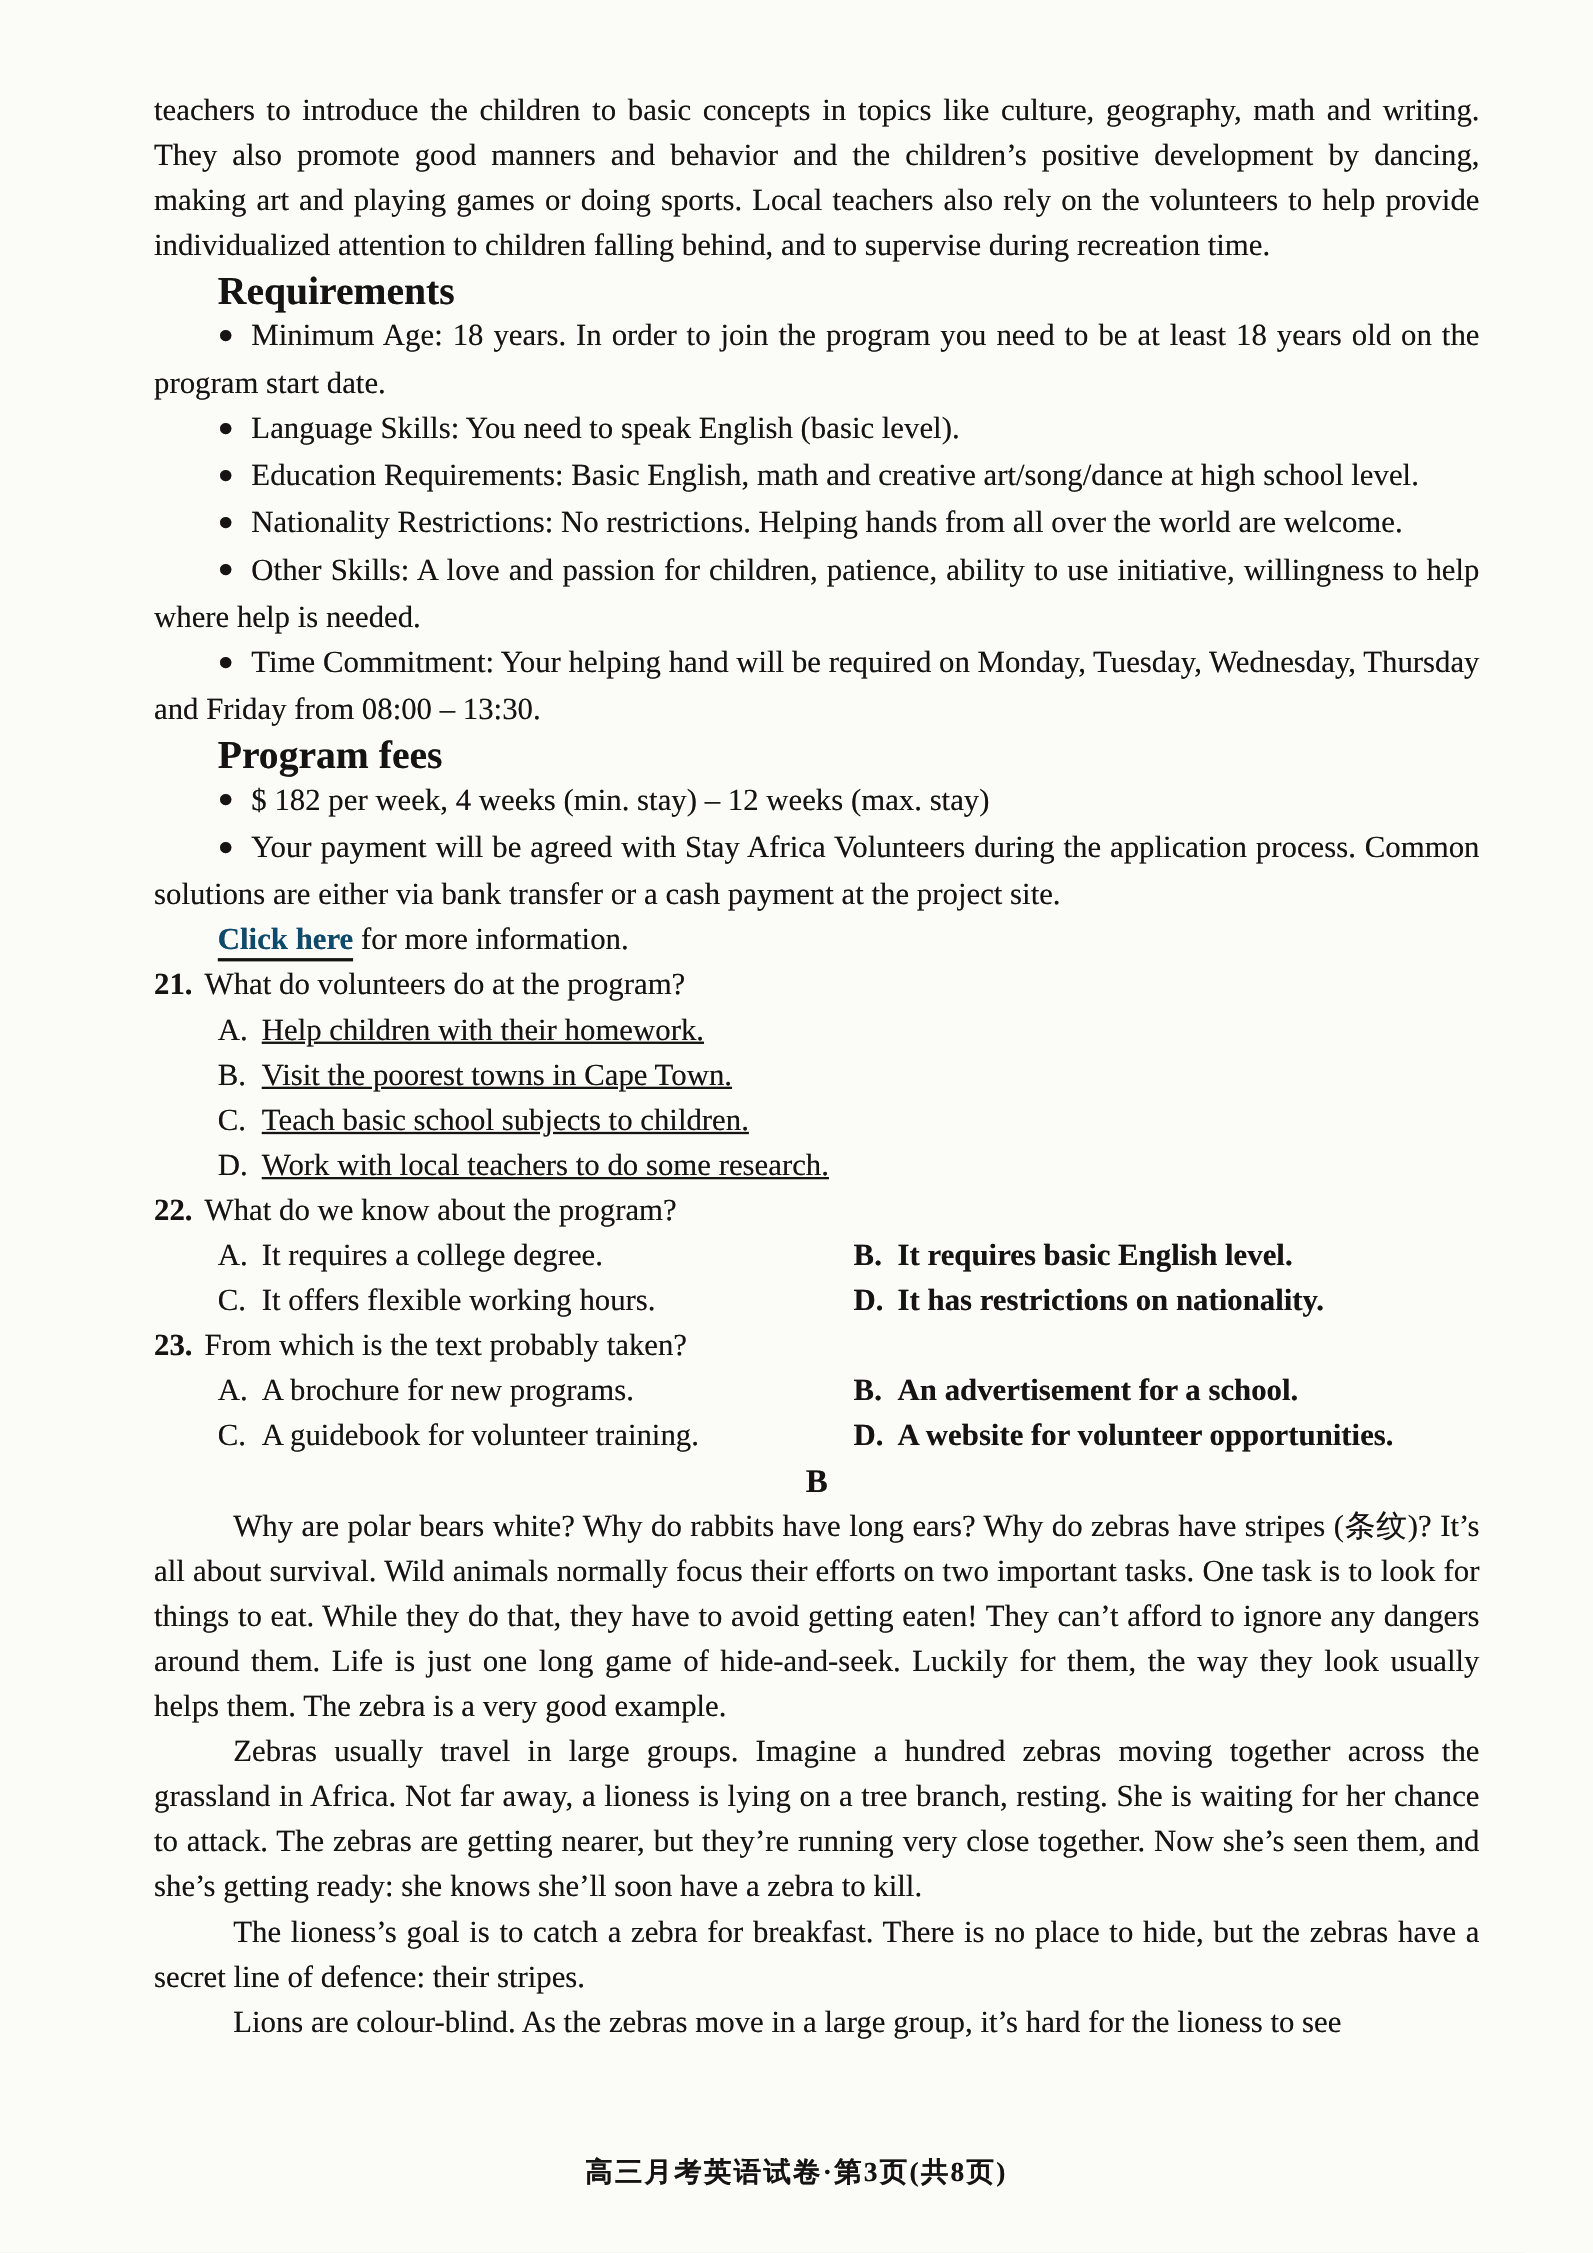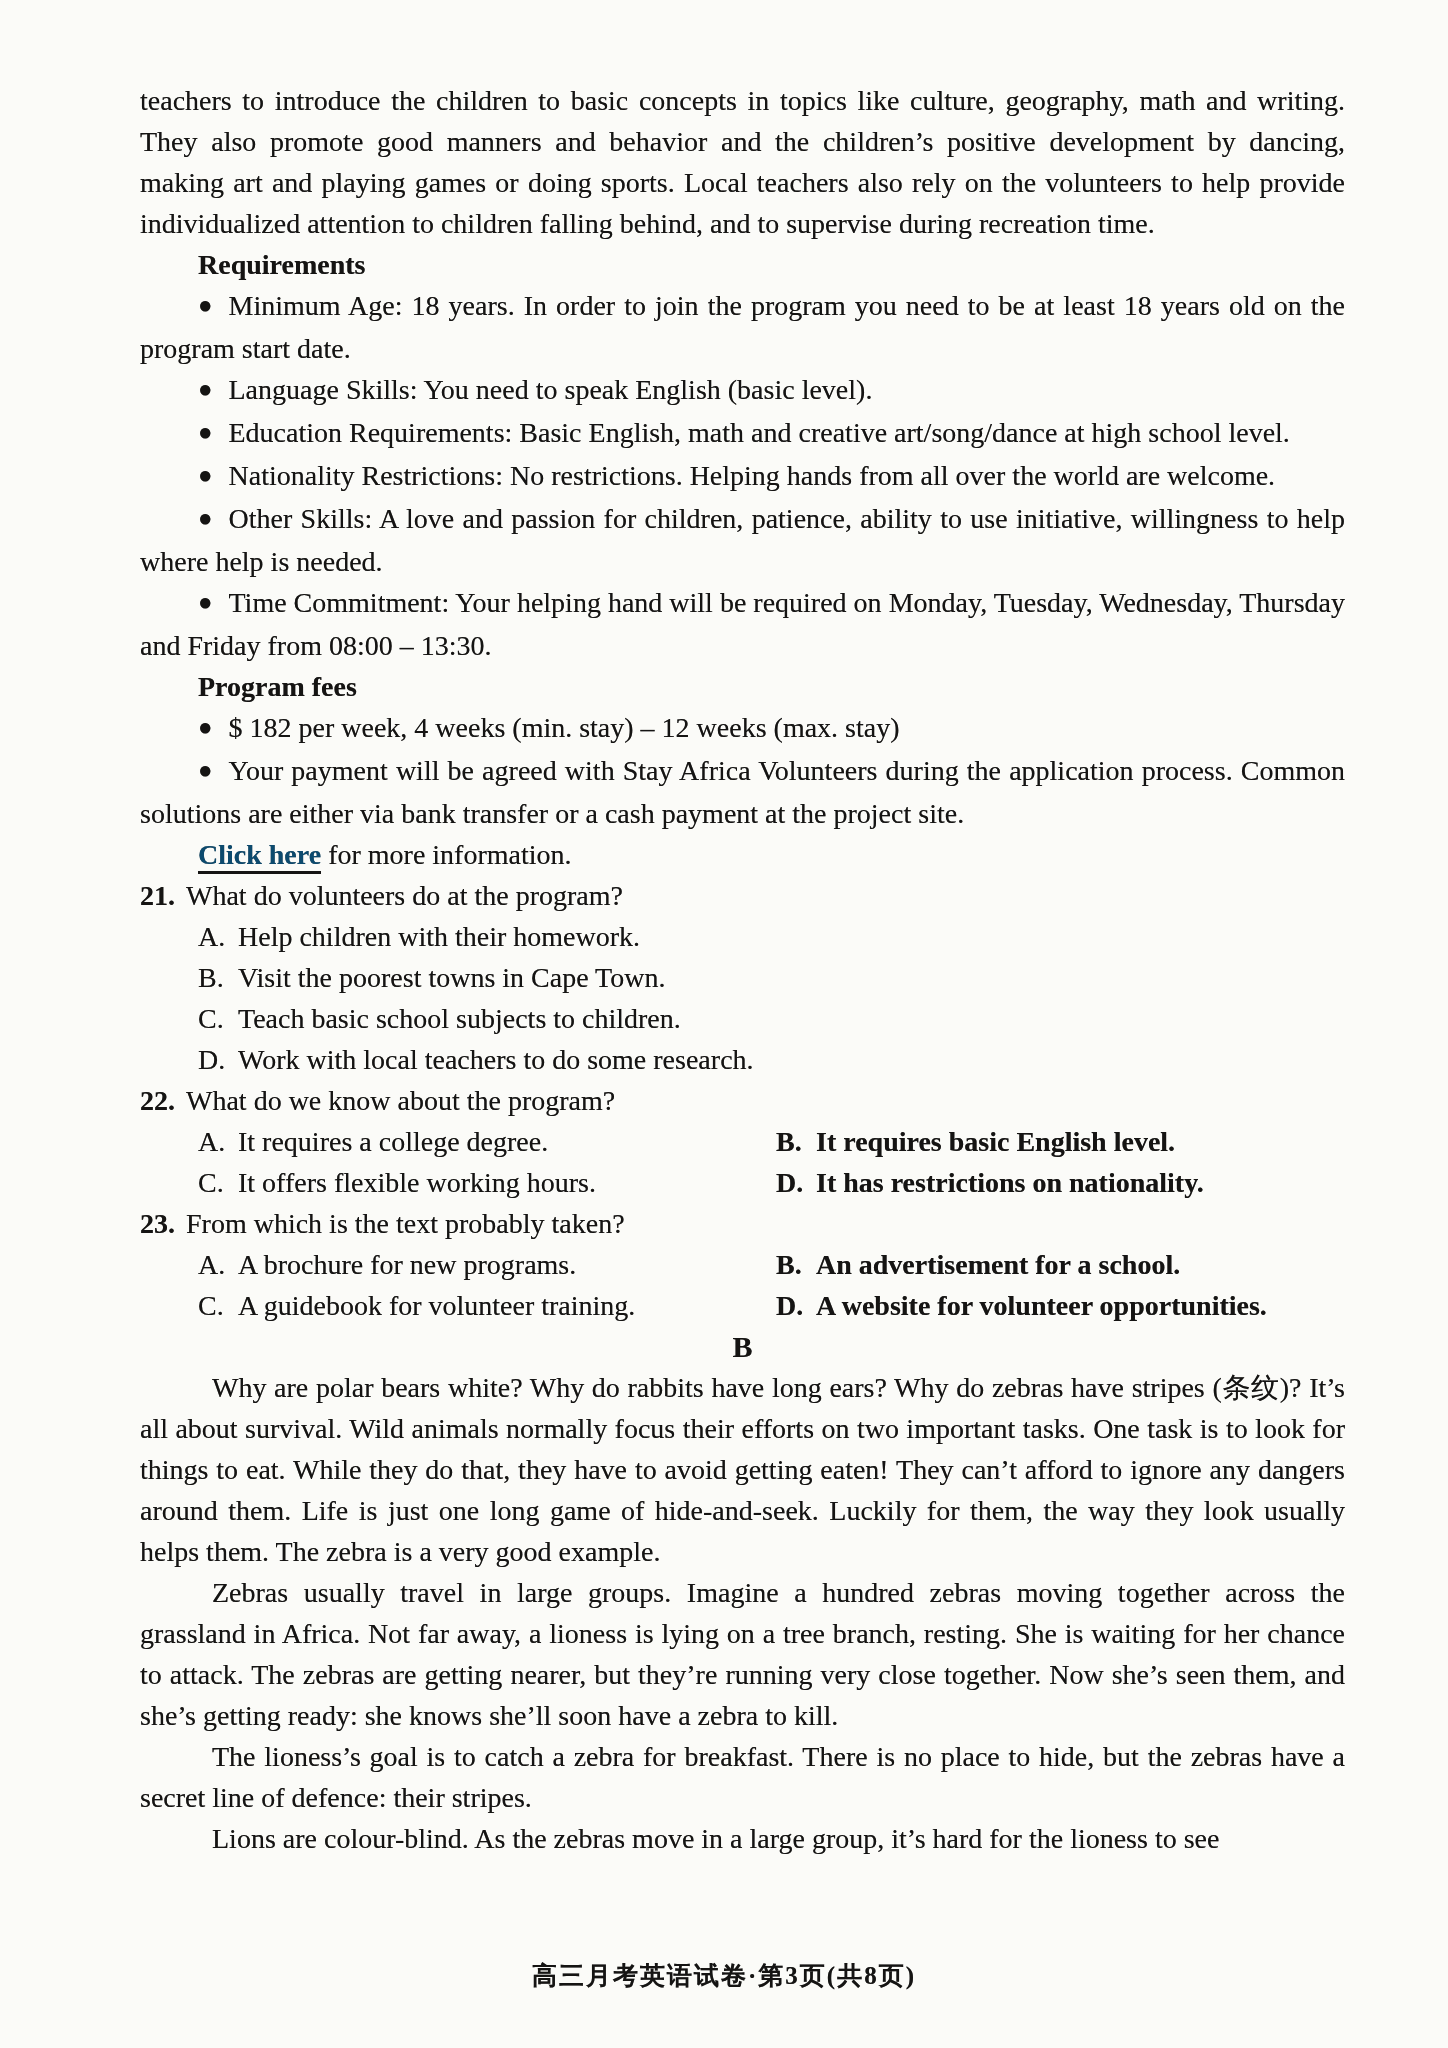--- a/index.html
+++ b/index.html
@@ -21,21 +21,21 @@
     padding: 80px 103px 0 140px;
     overflow: hidden;
     text-shadow: 0 0 0.5px rgba(10,10,10,0.55);
   }
   p { margin: 0; }
   .body-text { text-align: justify; }
   .indent-first { text-indent: 72px; }
   .subhead {
     margin: 0;
     padding-left: 58px;
-    font-size: 28px;
+    font-size: 36px;
     font-weight: bold;
     line-height: 41px;
   }
   .bullet-item {
     text-align: justify;
     text-indent: 58px;
   }
   .bullet {
     display: inline-block;
     font-size: 24px;
@@ -47,21 +47,21 @@
   .click-link {
     font-weight: bold;
     text-decoration: none;
     color: #0c4a6e;
     border-bottom: 3px solid #151413;
     padding-bottom: 1px;
     cursor: pointer;
   }
   .q-line { text-align: left; }
   .q-num { display: inline-block; min-width: 46px; font-weight: bold; }
-  .opt-line { padding-left: 58px; }
+  .opt-line { padding-left: 58px; text-decoration: underline; }
   .opt-label { display: inline-block; min-width: 40px; }
   .opt-row {
     padding-left: 58px;
     display: flex;
     align-items: flex-end;
   }
   .opt-row .opt-left {
     width: 578px;
     flex-shrink: 0;
   }

